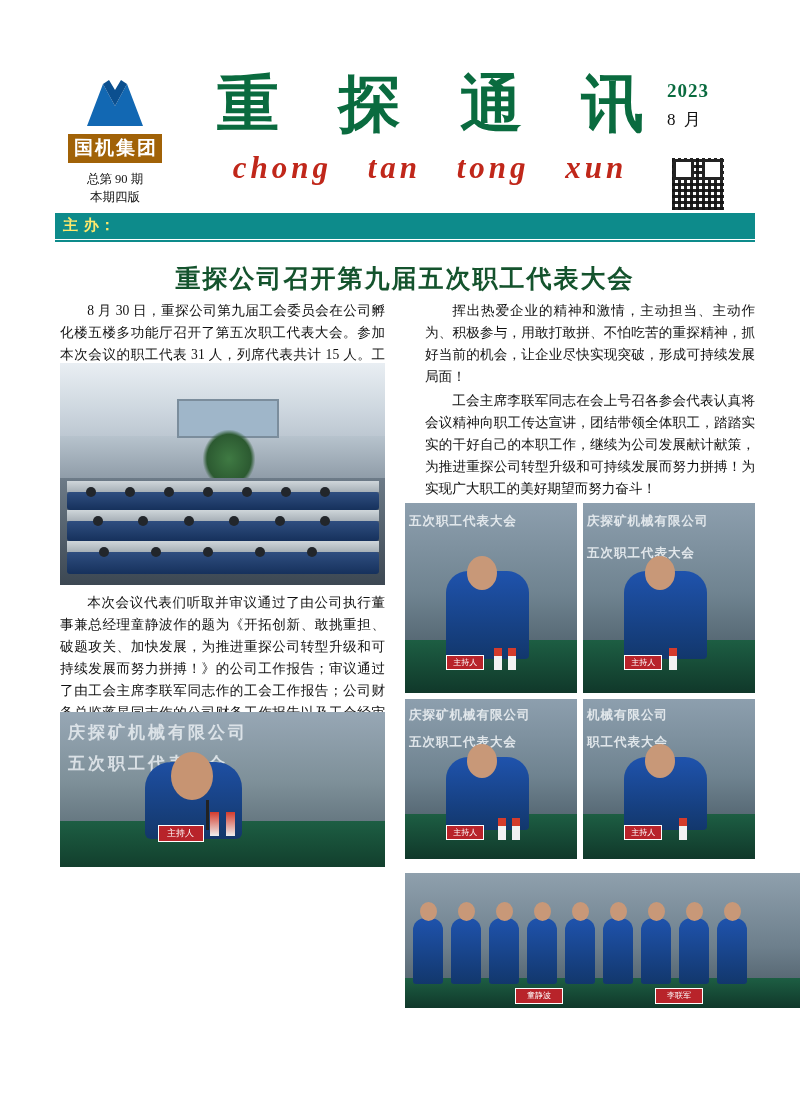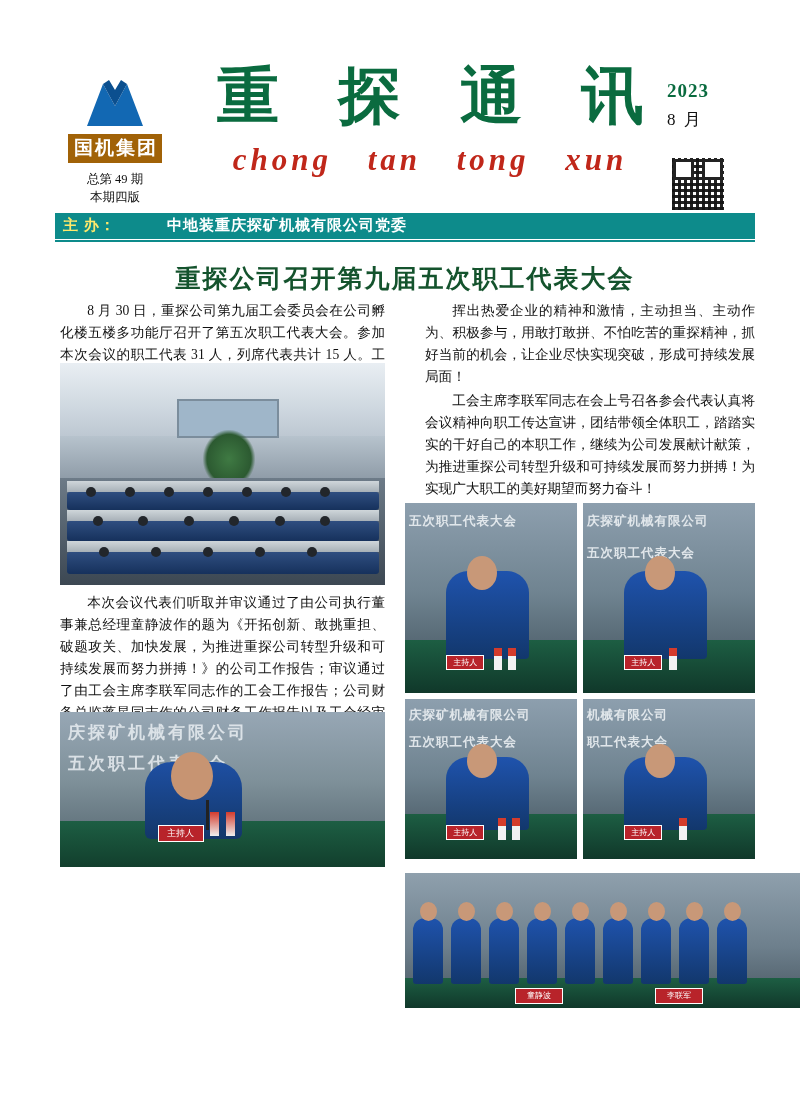--- a/index.html
+++ b/index.html
@@ -41,21 +41,21 @@
     line-height:1.15;
   }
   .logo-sub{
     margin-top:7px;
     font-size:12.5px;
     line-height:1.45;
     color:#111;
     font-family:"Liberation Serif", serif;
   }
   .title-block{
-    position:absolute;left:140px;top:0px;width:470px;text-align:center;
+    position:absolute;left:140px;top:8px;width:470px;text-align:center;
   }
   .title-cn{
     font-family:"Liberation Serif", serif;
     font-weight:bold;
     color:#0a6b3f;
     font-size:62px;
     letter-spacing:22px;
     line-height:1.25;
     text-indent:22px;
     white-space:nowrap;
@@ -232,21 +232,21 @@
 
     <div class="logo-block">
       <div class="logo-mark">
         <svg width="64" height="54" viewBox="0 0 64 54" xmlns="http://www.w3.org/2000/svg">
           <path d="M4 50 L20 8 L32 30 L44 8 L60 50 Z" fill="#1268b3"></path>
           <path d="M20 8 L32 30 L44 8 L38 4 L32 14 L26 4 Z" fill="#0b4f8f"></path>
         </svg>
       </div>
       <div class="logo-name">国机集团</div>
       <div class="logo-sub">
-        <div>总第 49 期</div>
+        <div>总第 90 期</div>
         <div>本期四版</div>
       </div>
     </div>
 
     <div class="title-block">
       <div class="title-cn">重 探 通 讯</div>
       <div class="title-py">
         <span>chong</span>
         <span>tan</span>
         <span>tong</span>
@@ -256,21 +256,20 @@
 
     <div class="date-block">
       <div class="date-year">2023</div>
       <div class="date-month">8 月</div>
     </div>
     <div class="qr"></div>
   </div>
 
   <div class="banner">
     <span class="b-left">主 办：</span>
-    <span class="b-right">中地装重庆探矿机械有限公司党委</span>
   </div>
   <div class="banner-rule"></div>
 
   <div class="headline">重探公司召开第九届五次职工代表大会</div>
 
   <div class="col col-left">
     <p>8 月 30 日，重探公司第九届工会委员会在公司孵化楼五楼多功能厅召开了第五次职工代表大会。参加本次会议的职工代表 31 人，列席代表共计 15 人。工会主席李联军同志主持了本次会议。</p>
   </div>
 
   <div class="col col-right">

